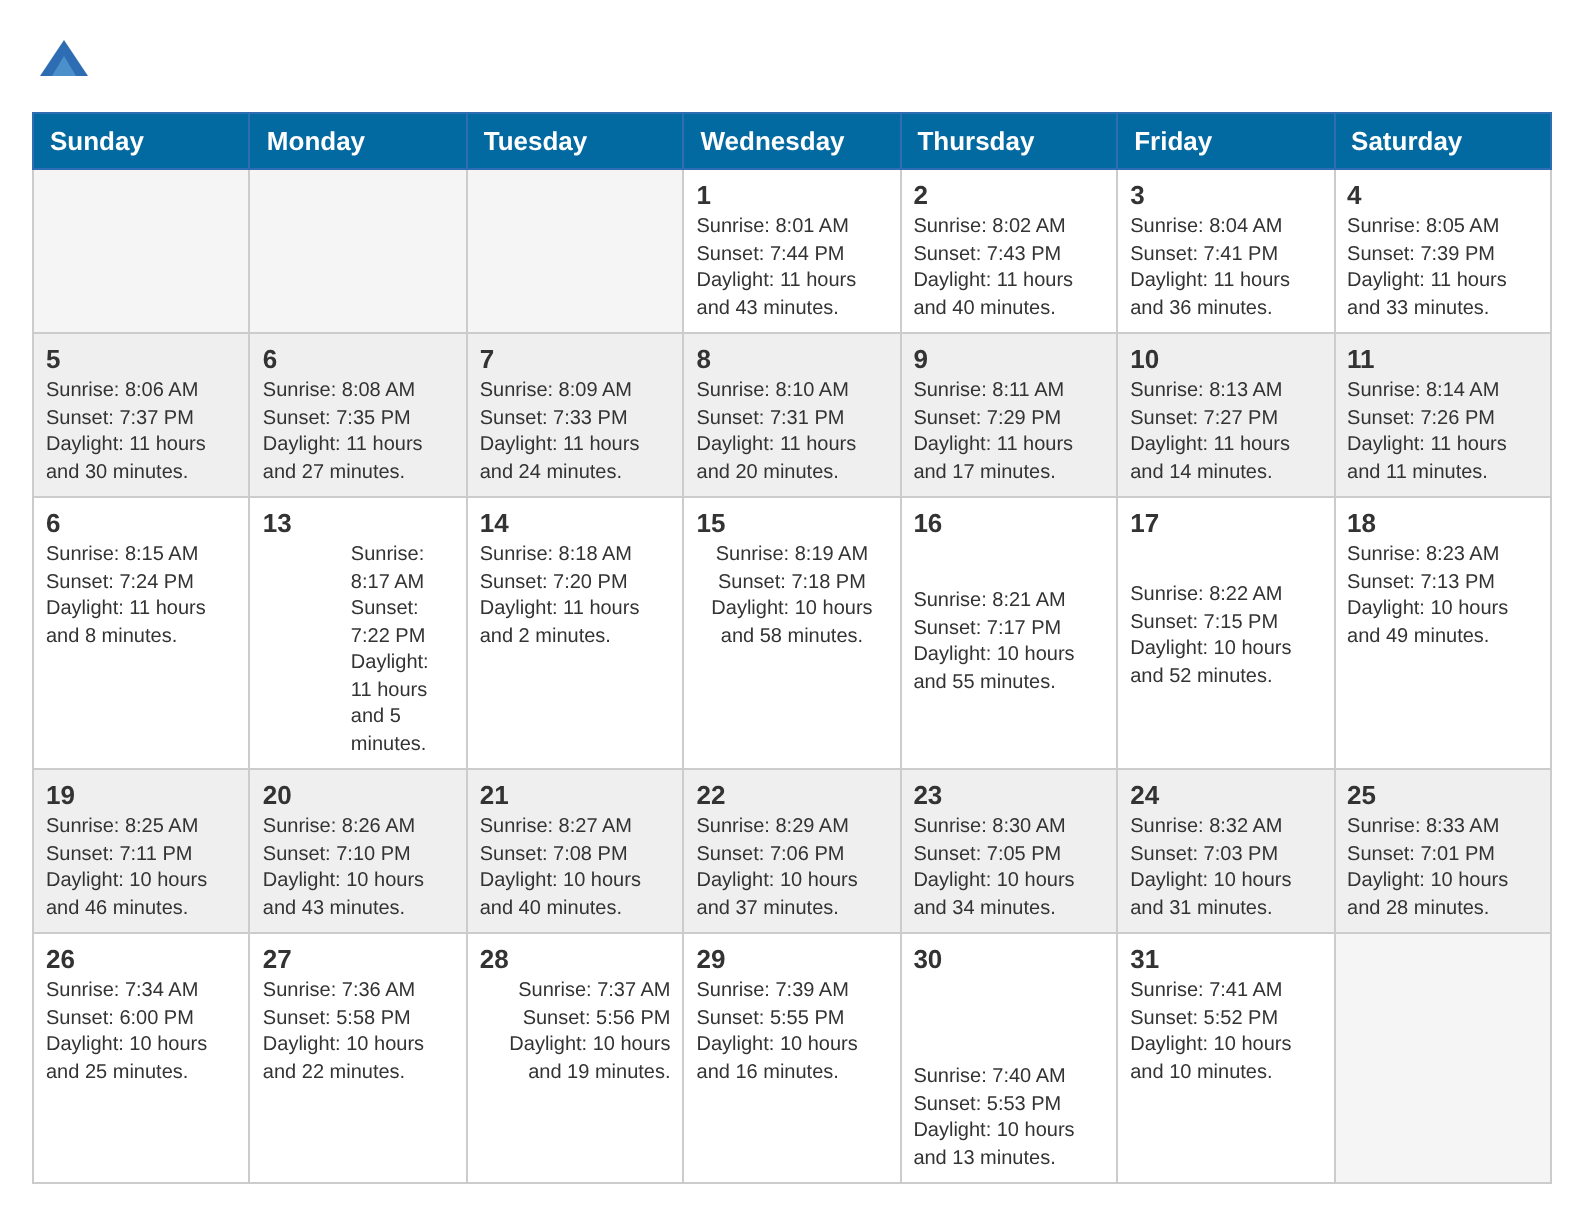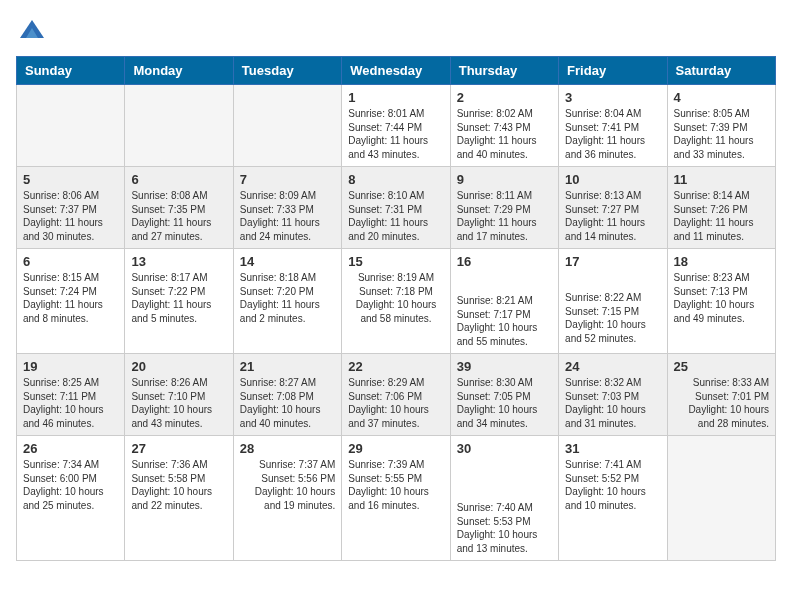--- a/index.html
+++ b/index.html
@@ -216,21 +216,21 @@
       <tr>
         <td>
           <span class="day-number">6</span>
           <div class="cell-content" style="white-space: pre-line;">Sunrise: 8:15 AM
 Sunset: 7:24 PM
 Daylight: 11 hours
 and 8 minutes.</div>
         </td>
         <td>
           <span class="day-number">13</span>
-          <div class="cell-content" style="white-space: pre-line;">Sunrise: 8:17 AM
+          <div class="cell-content" style="white-space: pre-line; margin-left: 44px;">Sunrise: 8:17 AM
 Sunset: 7:22 PM
 Daylight: 11 hours
 and 5 minutes.</div>
         </td>
         <td>
           <span class="day-number">14</span>
           <div class="cell-content" style="white-space: pre-line;">Sunrise: 8:18 AM
 Sunset: 7:20 PM
 Daylight: 11 hours
 and 2 minutes.</div>
@@ -287,36 +287,36 @@
 and 40 minutes.</div>
         </td>
         <td>
           <span class="day-number">22</span>
           <div class="cell-content" style="white-space: pre-line;">Sunrise: 8:29 AM
 Sunset: 7:06 PM
 Daylight: 10 hours
 and 37 minutes.</div>
         </td>
         <td>
-          <span class="day-number">39</span>
+          <span class="day-number">23</span>
           <div class="cell-content" style="white-space: pre-line;">Sunrise: 8:30 AM
 Sunset: 7:05 PM
 Daylight: 10 hours
 and 34 minutes.</div>
         </td>
         <td>
           <span class="day-number">24</span>
           <div class="cell-content" style="white-space: pre-line;">Sunrise: 8:32 AM
 Sunset: 7:03 PM
 Daylight: 10 hours
 and 31 minutes.</div>
         </td>
         <td>
           <span class="day-number">25</span>
-          <div class="cell-content" style="white-space: pre-line; text-align: right;">Sunrise: 8:33 AM
+          <div class="cell-content" style="white-space: pre-line;">Sunrise: 8:33 AM
 Sunset: 7:01 PM
 Daylight: 10 hours
 and 28 minutes.</div>
         </td>
       </tr>
       <tr>
         <td>
           <span class="day-number">26</span>
           <div class="cell-content" style="white-space: pre-line;">Sunrise: 7:34 AM
 Sunset: 6:00 PM

